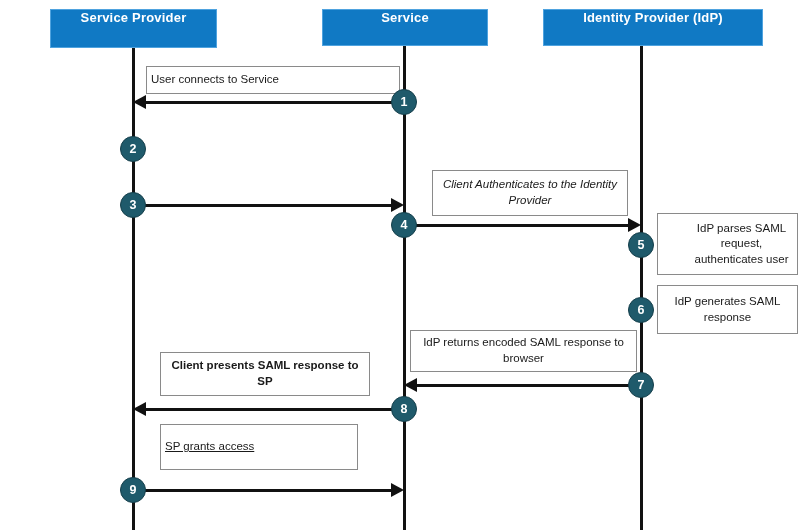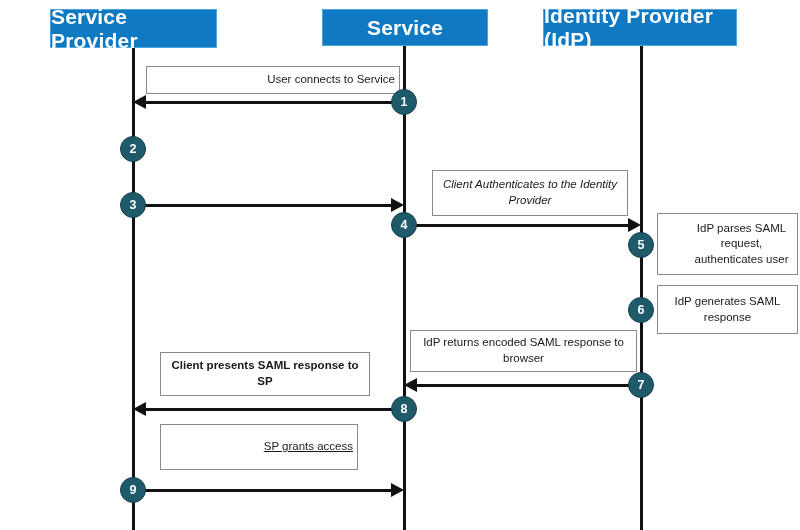--- a/index.html
+++ b/index.html
@@ -16,40 +16,40 @@
     height: 530px;
     background: #ffffff;
     overflow: hidden;
   }
   .actor-box {
     position: absolute;
     background: #1079C4;
     border: 1px solid #4FA3DF;
     color: #ffffff;
     font-weight: bold;
-    font-size: 21px;
+    font-size: 13px;
     display: flex;
-    align-items: center;
+    align-items: flex-start;
     justify-content: center;
     letter-spacing: 0.2px;
     box-sizing: border-box;
   }
   .lifeline {
     position: absolute;
     width: 3px;
     background: #111111;
   }
   .note-box {
     position: absolute;
     background: #ffffff;
     border: 1px solid #8A8A8A;
     box-sizing: border-box;
     display: flex;
     align-items: center;
-    justify-content: flex-end;
+    justify-content: flex-start;
     text-align: center;
     font-size: 11.5px;
     color: #1a1a1a;
     line-height: 1.35;
     padding: 2px 4px;
   }
   .arrow-line {
     position: absolute;
     height: 3px;
     background: #111111;
@@ -89,21 +89,21 @@
 <div id="diagram-root">
 
   <div class="actor-box" style="left:50px; top:9px; width:167px; height:39px;">
     <span>Service Provider</span>
   </div>
 
   <div class="actor-box" style="left:322px; top:9px; width:166px; height:37px;">
     <span>Service</span>
   </div>
 
-  <div class="actor-box" style="left:543px; top:9px; width:194px; height:37px;">
+  <div class="actor-box" style="left:543px; top:9px; width:220px; height:37px;">
     <span>Identity Provider (IdP)</span>
   </div>
 
   <div class="lifeline" style="left:132px; top:48px; height:482px;"></div>
   <div class="lifeline" style="left:403px; top:46px; height:484px;"></div>
   <div class="lifeline" style="left:640px; top:46px; height:484px;"></div>
 
   <div class="note-box" style="left:146px; top:66px; width:254px; height:28px;">
     <span>User connects to Service</span>
   </div>

